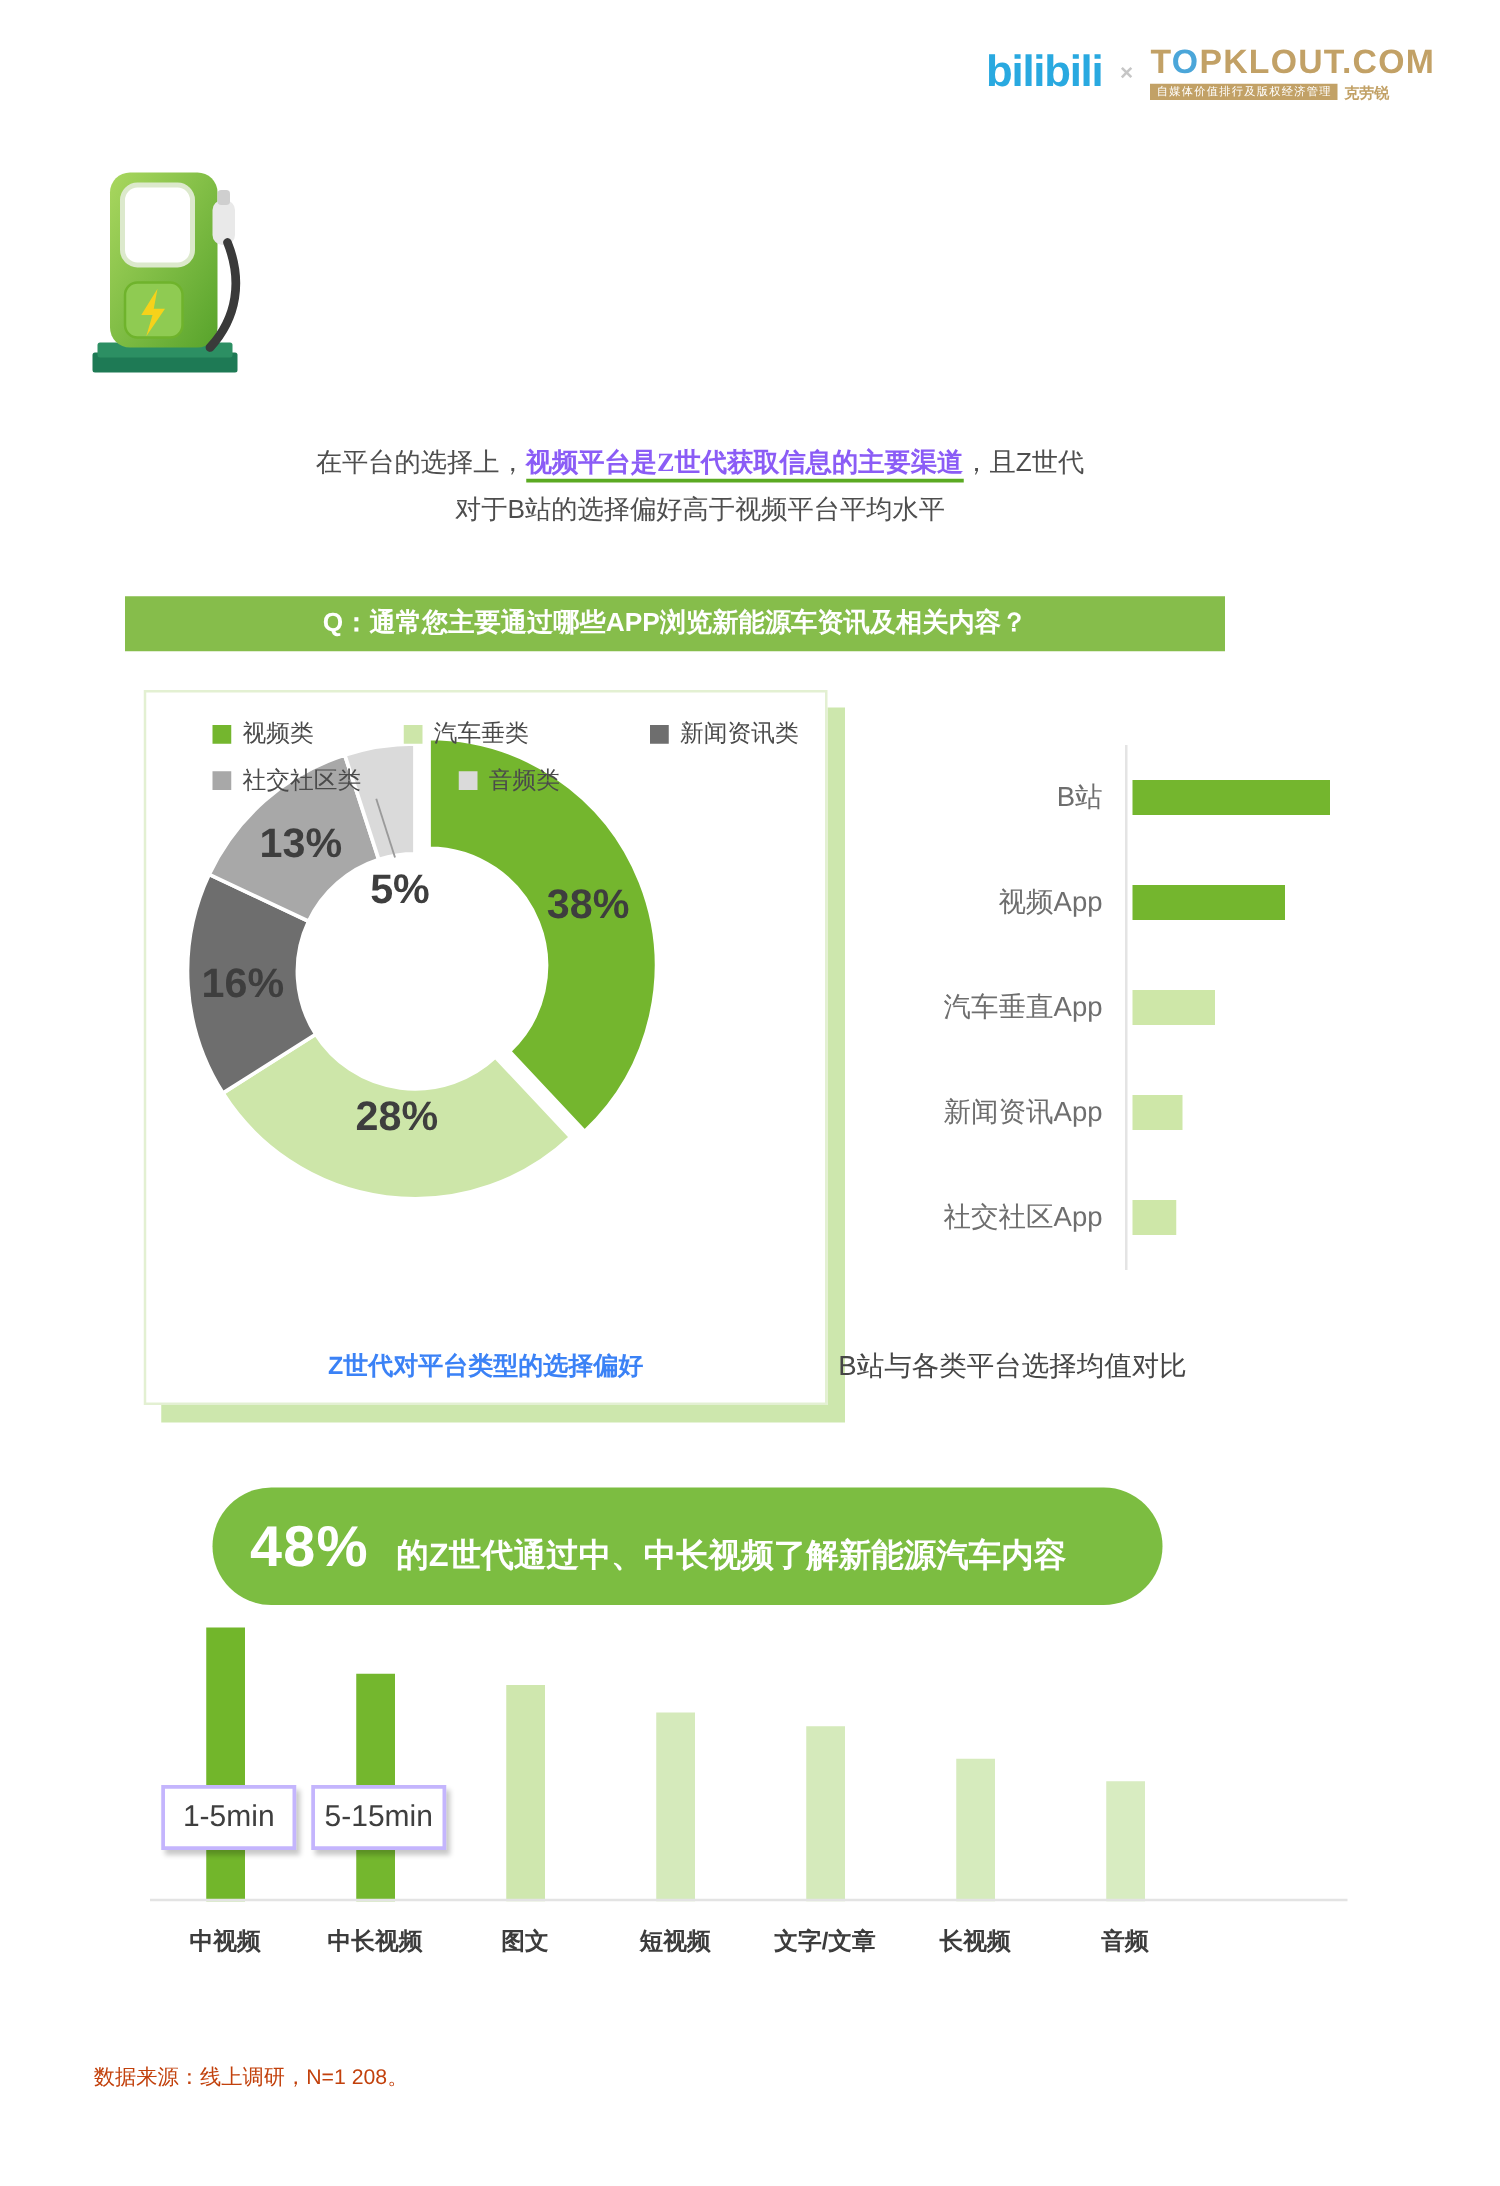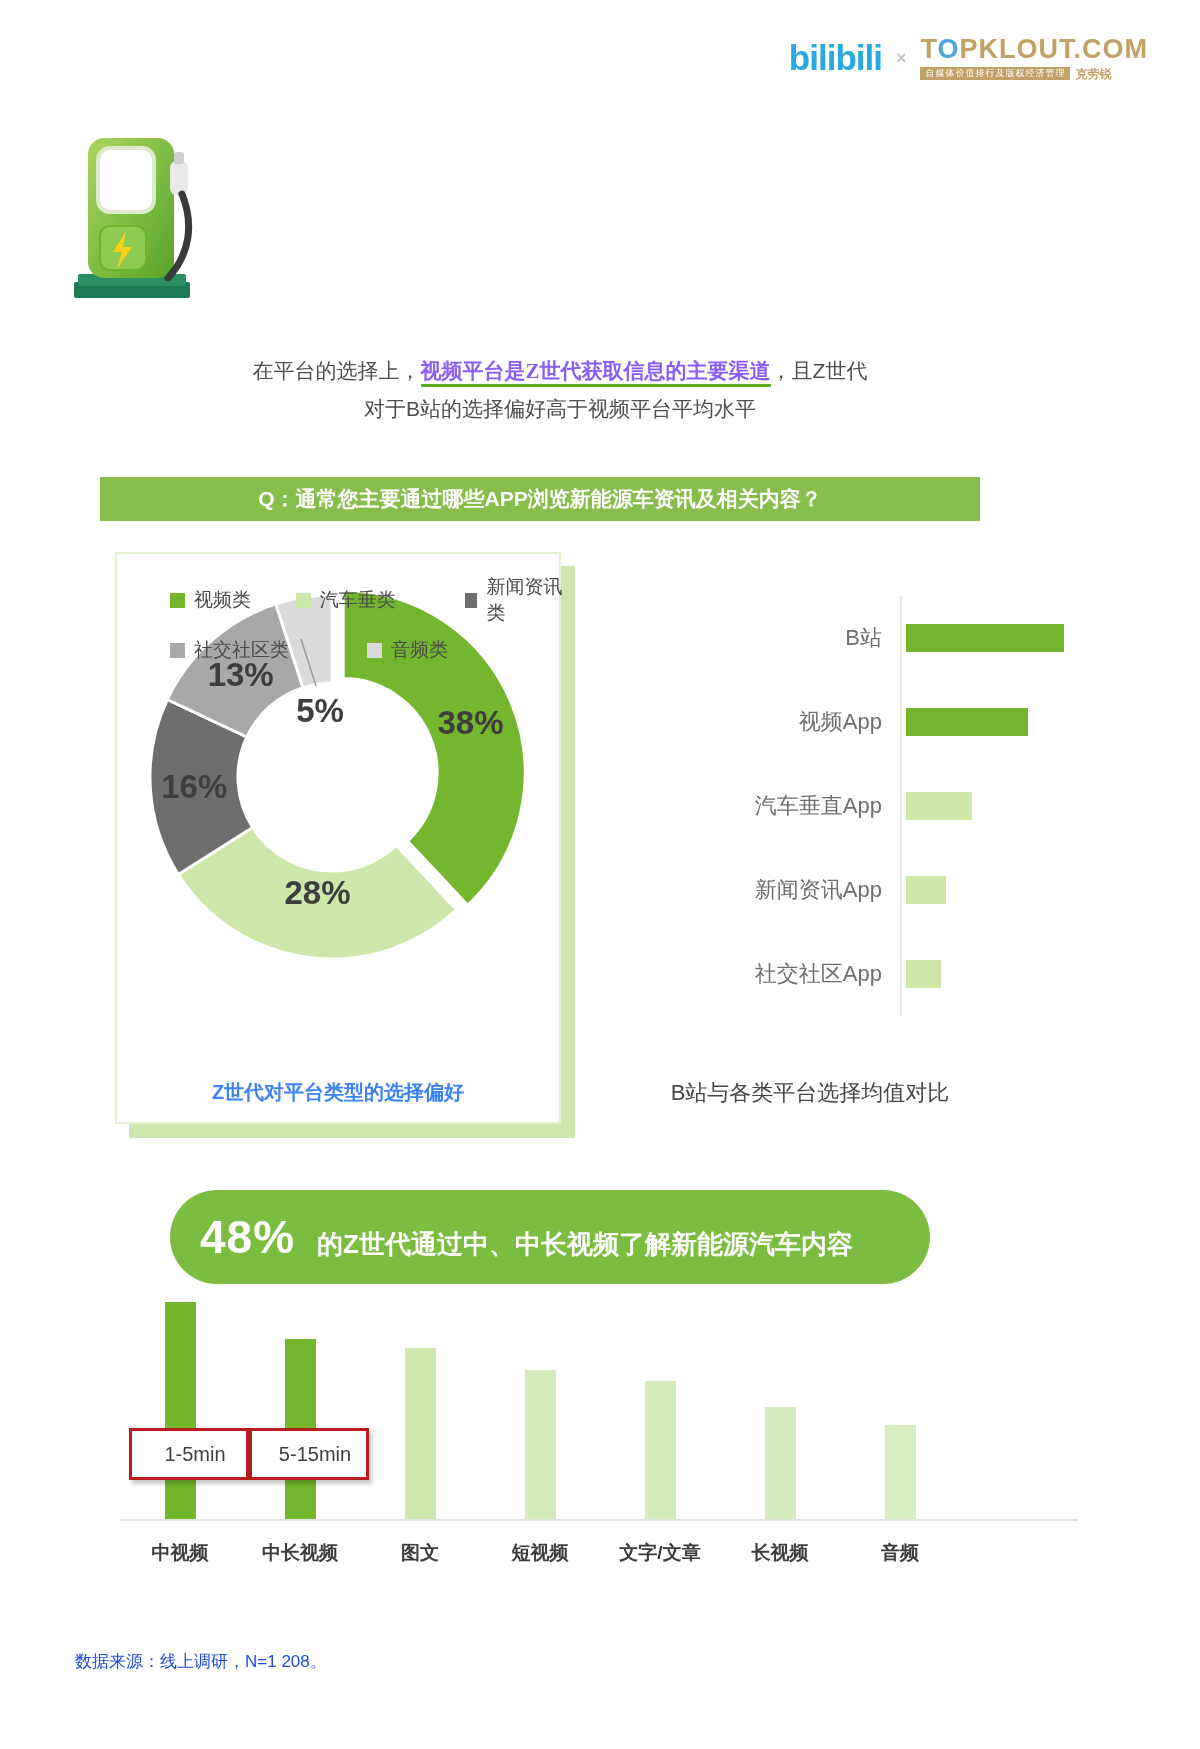--- a/index.html
+++ b/index.html
@@ -27,21 +27,21 @@
   
   .intro{position:absolute;left:40px;top:352px;width:1040px;text-align:center;
     font-size:21px;line-height:37px;color:#4E4E4E;}
   .hl{color:#8b5cf6;font-weight:800;border-bottom:3px solid #5BAA22;padding-bottom:1px;font-family:Liberation Serif, serif;}
 
   
   .qbar{position:absolute;left:100px;top:477px;width:880px;height:44px;background:#86BD4B;
     color:#fff;font-size:21px;font-weight:800;line-height:44px;text-align:center;}
 
   
-  .card{position:absolute;left:115px;top:552px;width:446px;height:572px;background:#fff;
+  .card{position:absolute;left:115px;top:552px;width:547px;height:572px;background:#fff;
     border:2px solid #E3F0D2;box-sizing:border-box;box-shadow:14px 14px 0 #CDE7AD;}
   .legend{position:absolute;left:53px;top:20px;z-index:2;}
   .legend-row{display:flex;margin-bottom:11px;}
   .legend-item{display:flex;align-items:center;width:153px;}
   .legend-row .legend-item:last-child{width:auto;margin-left:44px;}
   .legend-sq{width:15px;height:15px;margin-right:9px;flex:0 0 aupx;}
   .legend-item span:last-child{font-size:19px;color:#4A4A4A;}
   #donut-svg{position:absolute;left:0;top:0;width:547px;height:500px;}
   .pct{font-size:33px;font-weight:700;fill:#3E3E3E;font-family:"Liberation Sans","DejaVu Sans",sans-serif;}
   .card-caption{position:absolute;left:0;bottom:16px;width:100%;text-align:center;
@@ -61,29 +61,29 @@
   .pill{position:absolute;left:170px;top:1190px;width:760px;height:94px;border-radius:47px;
     background:#7CBD41;color:#fff;display:flex;align-items:baseline;
     padding:24px 0 0 30px;box-sizing:border-box;}
   .pill-stat{font-size:46px;font-weight:800;letter-spacing:1px;line-height:1;}
   .pill-text{font-size:26px;font-weight:700;margin-left:22px;}
 
   
   .vchart{position:absolute;left:120px;top:1295px;width:840px;height:226px;display:flex;}
   .vcol{width:120px;height:226px;display:flex;justify-content:center;align-items:flex-end;}
   .vbar{width:31px;}
-  .vbox{position:absolute;top:133px;width:102px;height:46px;background:#fff;border:3px solid #b91c1c;
-    display:flex;align-items:center;justify-content:center;font-size:20px;color:#3F3F3F;
-    box-shadow:3px 4px 4px rgba(0,0,0,0.22);z-index:3;padding-left:12px;}
+  .vbox{position:absolute;top:133px;width:102px;height:46px;background:#fff;border:3px solid #c4b5fd;
+    display:flex;align-items:center;justify-content:center;font-size:24px;color:#3F3F3F;
+    box-shadow:3px 4px 4px rgba(0,0,0,0.22);z-index:3;}
   .baseline{position:absolute;left:120px;top:1519px;width:958px;height:2px;background:#E3E3E3;}
   .vlabels{position:absolute;left:120px;top:1540px;width:840px;display:flex;}
   .vlabel{width:120px;text-align:center;font-size:19px;font-weight:700;color:#3C3C3C;}
 
   
-  .footer{position:absolute;left:75px;top:1650px;font-size:17px;color:#1d4ed8;}
+  .footer{position:absolute;left:75px;top:1650px;font-size:17px;color:#c2410c;}
 </style>
 </head>
 <body>
 
 <div class="page">
 
   <div class="logos">
     <span class="bili-logo">bilibili</span>
     <span class="logo-sep">×</span>
     <div class="topklout">

